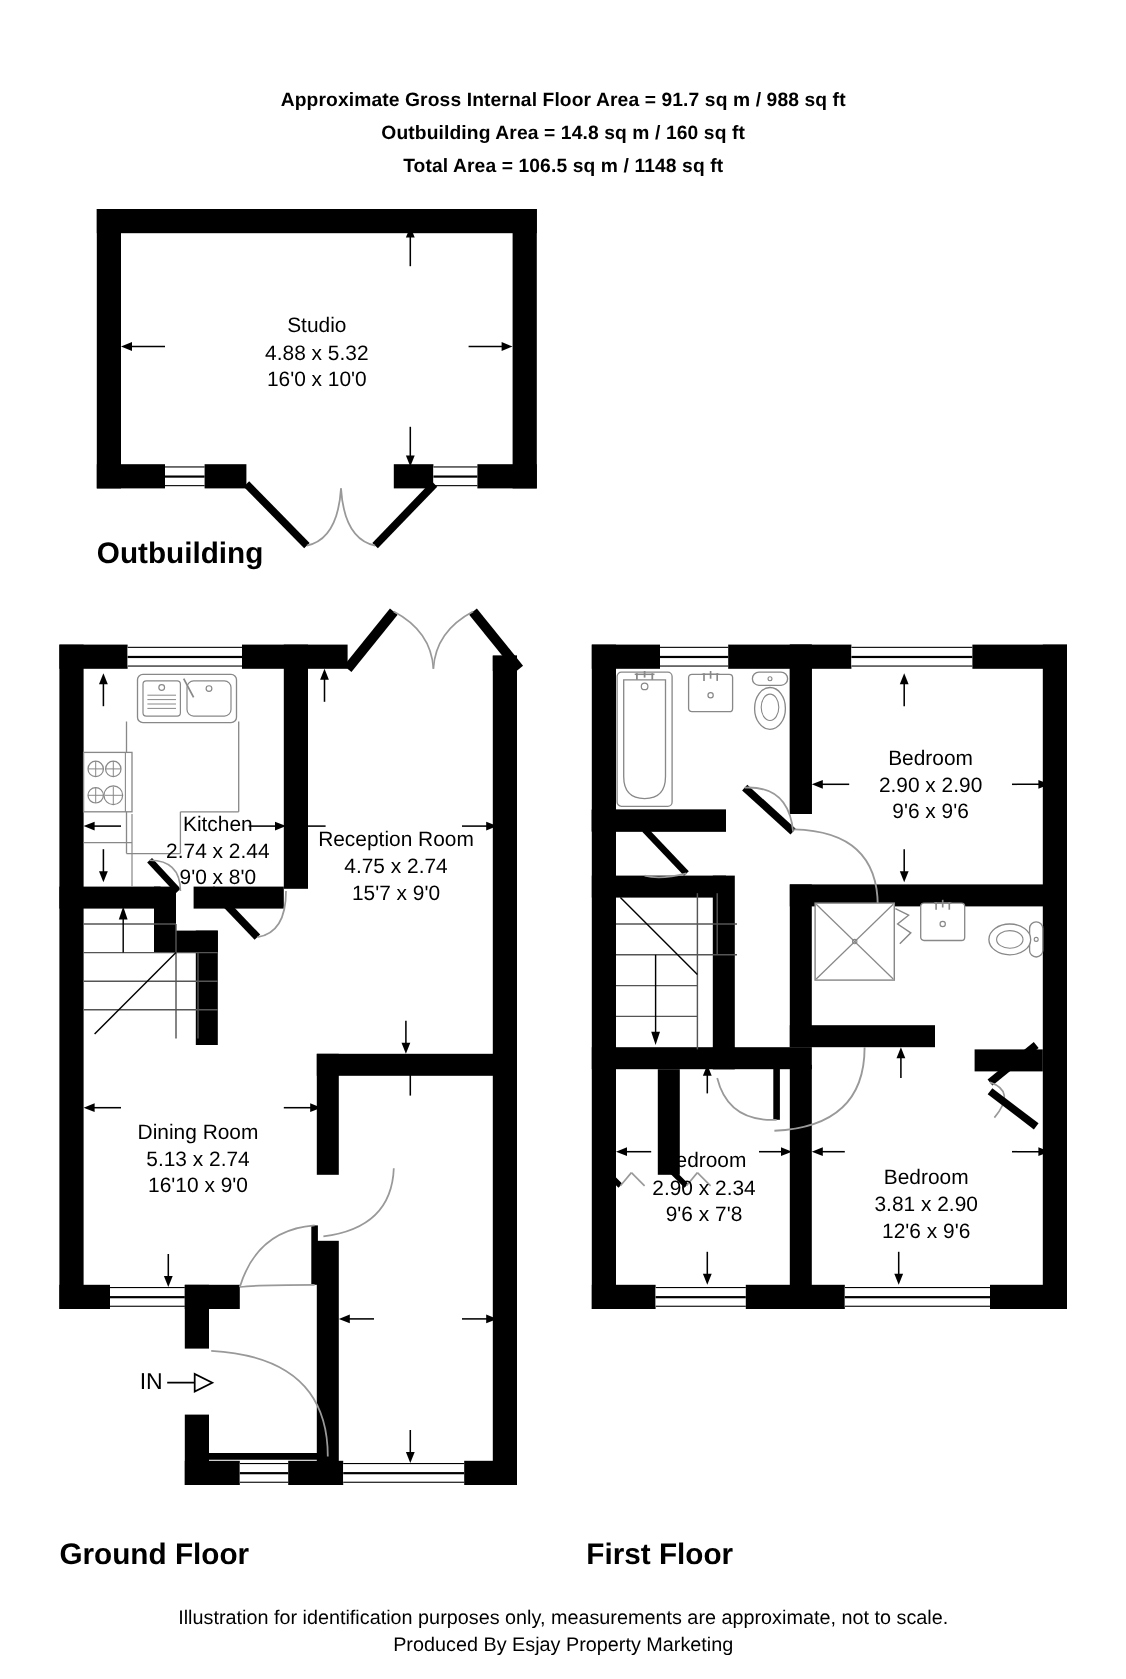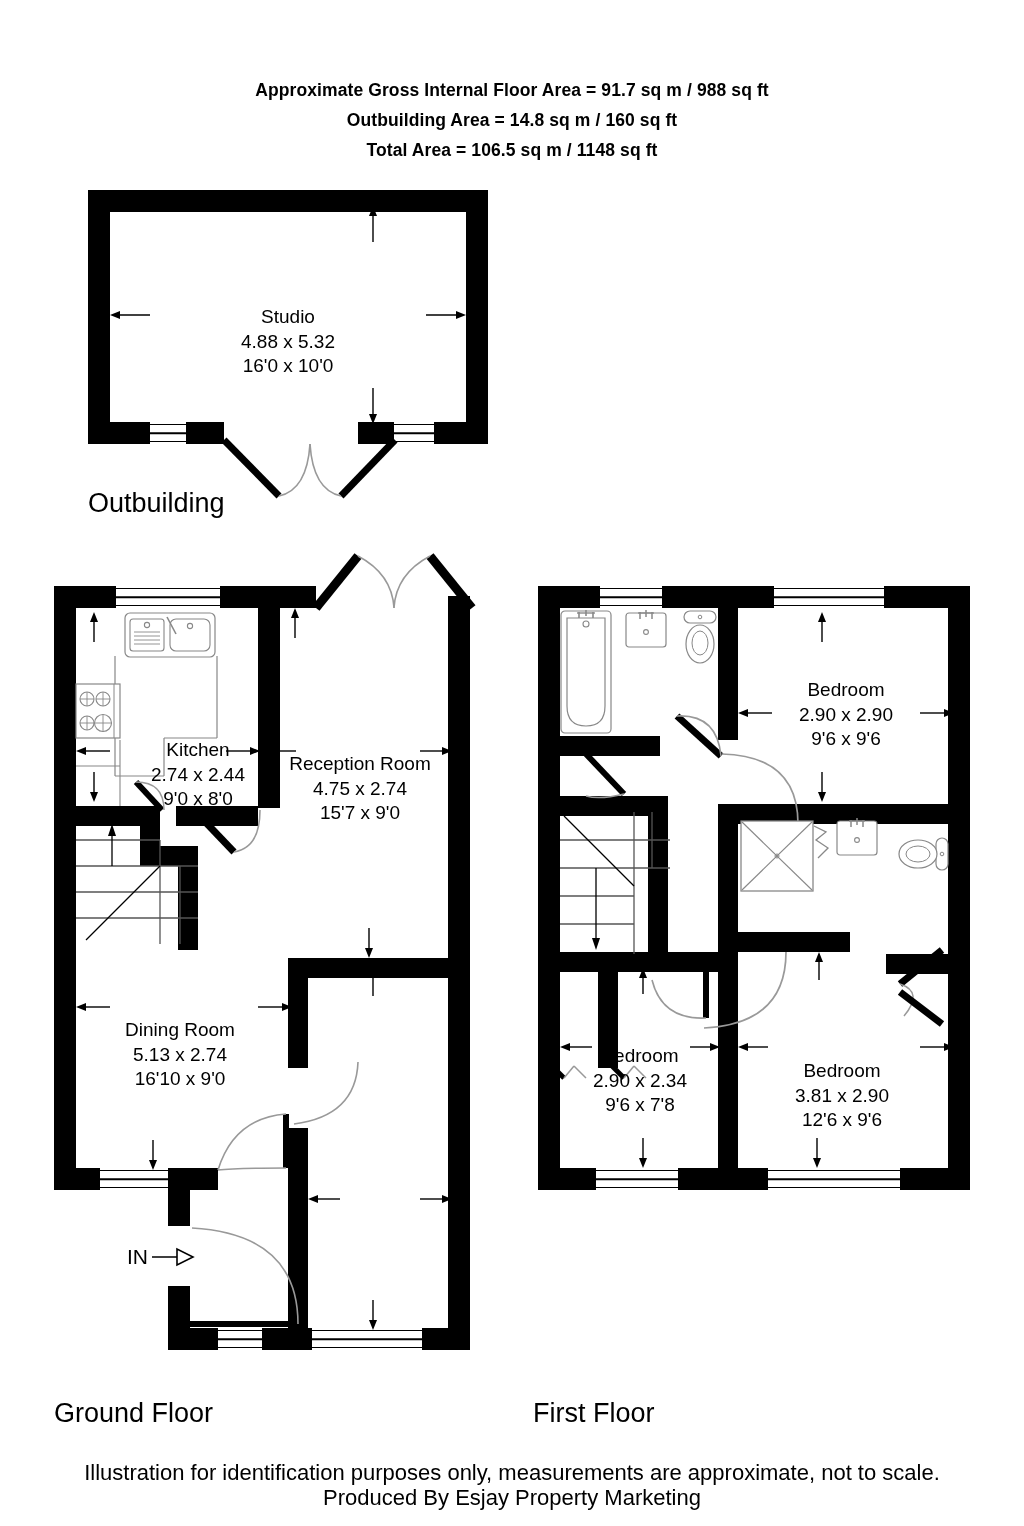--- a/index.html
+++ b/index.html
@@ -19,22 +19,22 @@
   .w{position:absolute;background:#000;}
   
   .win-h{position:absolute;background:#fff;border-top:1.5px solid #000;border-bottom:1.5px solid #000;box-sizing:border-box;}
   .win-h:after{content:"";position:absolute;left:0;right:0;top:50%;height:1.5px;background:#000;transform:translateY(-50%);}
 
   
   .lbl{position:absolute;text-align:center;line-height:1.30;font-size:19px;white-space:nowrap;}
   .lbl .n{font-size:19px;}
   .lbl .d{font-size:19px;}
 
-  .floorname{position:absolute;font-size:27px;}
-  .foot{position:absolute;width:1024px;text-align:center;font-size:22px;}
+  .floorname{position:absolute;font-size:27px;font-weight:bold;}
+  .foot{position:absolute;width:1024px;text-align:center;font-size:18px;}
 
   
   .ar{position:absolute;}
   .ar svg{display:block;overflow:visible;}
 
   
   .arc{position:absolute;}
   .arc svg{display:block;overflow:visible;}
 
   
@@ -93,21 +93,21 @@
         <polygon points="0,7 10,3 10,11" fill="#000"></polygon>
       </svg>
   </div>
   <div class="ar" style="left:426px;top:308px;">
     <svg width="40" height="14">
         <line x1="0" y1="7" x2="34" y2="7" stroke="#000" stroke-width="1.4"></line>
         <polygon points="40,7 30,3 30,11" fill="#000"></polygon>
       </svg>
   </div>
 
-  <div class="lbl" style="left:188px;top:285px;width:200px;margin-top:20px;">
+  <div class="lbl" style="left:188px;top:285px;width:200px;">
     <div class="n">Studio</div>
     <div class="d">4.88 x 5.32</div>
     <div class="d">16'0 x 10'0</div>
   </div>
 
   <div class="floorname" style="left:88px;top:488px;">Outbuilding</div>
 </div>
 
 <div class="plan" style="left:0;top:0;width:512px;height:1526px;">
 

